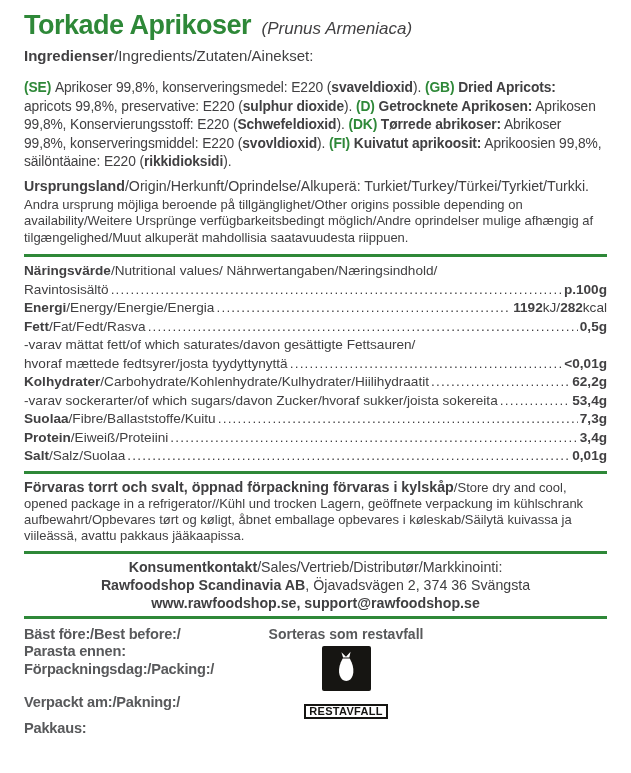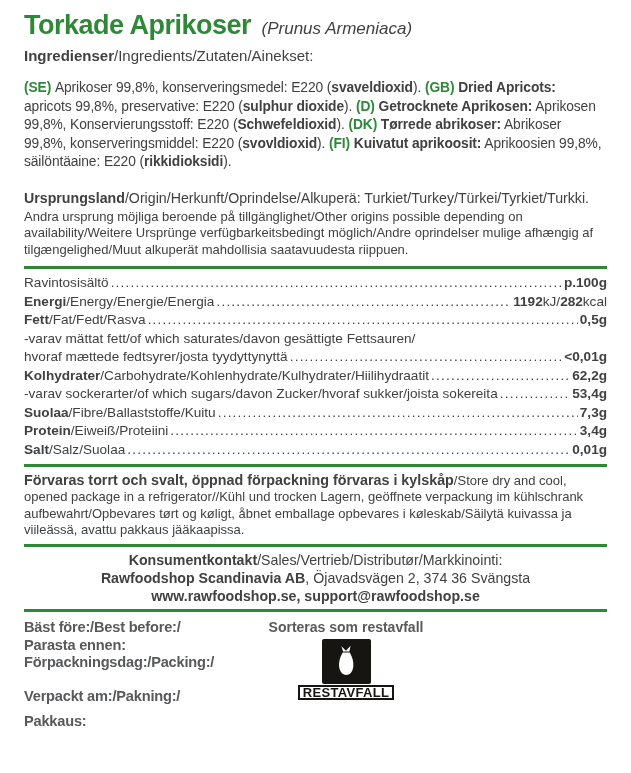--- a/index.html
+++ b/index.html
@@ -15,21 +15,21 @@
   .g{ color:var(--green); }
   .lg{ font-size:14.3px; }
 
   .titlebar{ line-height:30px; white-space:nowrap; }
   .title{ display:inline; font-size:27px; font-weight:700; color:var(--green); letter-spacing:-.5px; }
   .latin{ display:inline; font-size:17px; font-style:italic; color:var(--ink); margin-left:6px; }
 
   .ing-head{ font-size:15px; line-height:19px; margin-top:2px; }
   .para{ font-size:13.8px; line-height:18.5px; letter-spacing:-.1px; }
   .ingredients{ margin-top:14px; }
-  .origin{ font-size:14.2px; line-height:20px; margin-top:16px; }
+  .origin{ font-size:14.2px; line-height:20px; margin-top:4px; }
   .origin-note{ font-size:13px; line-height:16.5px; margin-top:1px; }
 
   .rule{ height:3px; background:var(--green); border:0; }
   .r1{ margin:8px 0 5px; }
   .r2{ margin:5px 0 5px; }
   .r3{ margin:6px 0 4px; }
   .r4{ margin:4px 0 7px; }
 
   .nutline{ display:flex; align-items:baseline; font-size:13.6px; line-height:18.5px; }
   .nl{ white-space:nowrap; }
@@ -42,21 +42,21 @@
   .storage{ font-size:13px; line-height:16.3px; }
   .contact{ text-align:center; font-size:14.2px; line-height:18px; }
 
   .bottom{ display:flex; margin-top:2px; }
   .bb-left{ width:232px; font-size:14.6px; line-height:17.5px; font-weight:700; color:var(--gray); letter-spacing:-.2px; }
   .bb-left .bbl:nth-child(4){ margin-top:16px; }
   .bb-left .bbl:nth-child(5){ margin-top:8px; }
   .bb-right{ width:180px; display:flex; flex-direction:column; align-items:center; }
   .sort-label{ font-size:14px; font-weight:700; color:var(--gray); margin-bottom:4px; white-space:nowrap; }
   .waste-box{ width:49px; height:45px; background:#161512; border-radius:2px; display:flex; align-items:center; justify-content:center; }
-  .waste-strip{ margin-top:1px; border:2px solid #161512; background:#fff; color:#161512; font-size:13px; font-weight:700; letter-spacing:.3px; padding:1px 3px; line-height:9px; }
+  .waste-strip{ margin-top:13px; border:2px solid #161512; background:#fff; color:#161512; font-size:11px; font-weight:700; letter-spacing:.3px; padding:1px 3px; line-height:9px; }
   .weight-row{ margin-top:5px; display:flex; align-items:center; }
   .net-weight{ font-size:44px; font-weight:700; color:var(--green); letter-spacing:-2px; line-height:44px; }
   .esign{ font-size:40px; font-weight:400; color:var(--green); margin-left:16px; line-height:40px; font-family:"DejaVu Sans", sans-serif; }
 </style>
 </head>
 <body>
 
 <div class="titlebar">
   <h1 class="title">Torkade Aprikoser</h1>
   <span class="latin">(Prunus Armeniaca)</span>
@@ -66,20 +66,25 @@
 
 <div class="para ingredients"><span class="g b">(SE) </span><span>Aprikoser 99,8%, konserveringsmedel: E220 (</span><span class="b">svaveldioxid</span><span>). </span><span class="g b">(GB)</span><span> </span><span class="b">Dried Apricots:</span><span> apricots 99,8%, preservative: E220 (</span><span class="b">sulphur dioxide</span><span>). </span><span class="g b">(D)</span><span> </span><span class="b">Getrocknete Aprikosen:</span><span> Aprikosen 99,8%, Konservierungsstoff: E220 (</span><span class="b">Schwefeldioxid</span><span>). </span><span class="g b">(DK)</span><span> </span><span class="b">Tørrede abrikoser:</span><span> Abrikoser 99,8%, konserveringsmiddel: E220 (</span><span class="b">svovldioxid</span><span>). </span><span class="g b">(FI)</span><span> </span><span class="b">Kuivatut aprikoosit:</span><span> Aprikoosien 99,8%, säilöntäaine: E220 (</span><span class="b">rikkidioksidi</span><span>).</span></div>
 
 <div class="origin"><span class="b">Ursprungsland</span><span>/Origin/Herkunft/Oprindelse/Alkuperä: Turkiet/Turkey/Türkei/Tyrkiet/Turkki.</span></div>
 
 <div class="origin-note">Andra ursprung möjliga beroende på tillgänglighet/Other origins possible depending on availability/Weitere Ursprünge verfügbarkeitsbedingt möglich/Andre oprindelser mulige afhængig af tilgængelighed/Muut alkuperät mahdollisia saatavuudesta riippuen.</div>
 
 <div class="rule r1"></div>
 
 <div>
+  <div class="nutline nolead">
+      <span class="nl"><span class="b">Näringsvärde</span><span>/Nutritional values/ Nährwertangaben/Næringsindhold/</span></span>
+      <span class="dots"></span>
+      <span class="nv"></span>
+    </div>
   <div class="nutline">
       <span class="nl"><span>Ravintosisältö</span></span>
       <span class="dots"></span>
       <span class="nv"><span class="b">p.100g</span></span>
     </div>
   <div class="nutline">
       <span class="nl"><span class="b">Energi</span><span>/Energy/Energie/Energia</span></span>
       <span class="dots"></span>
       <span class="nv"><span class="b">1192</span><span>kJ/</span><span class="b">282</span><span>kcal</span></span>
     </div>

